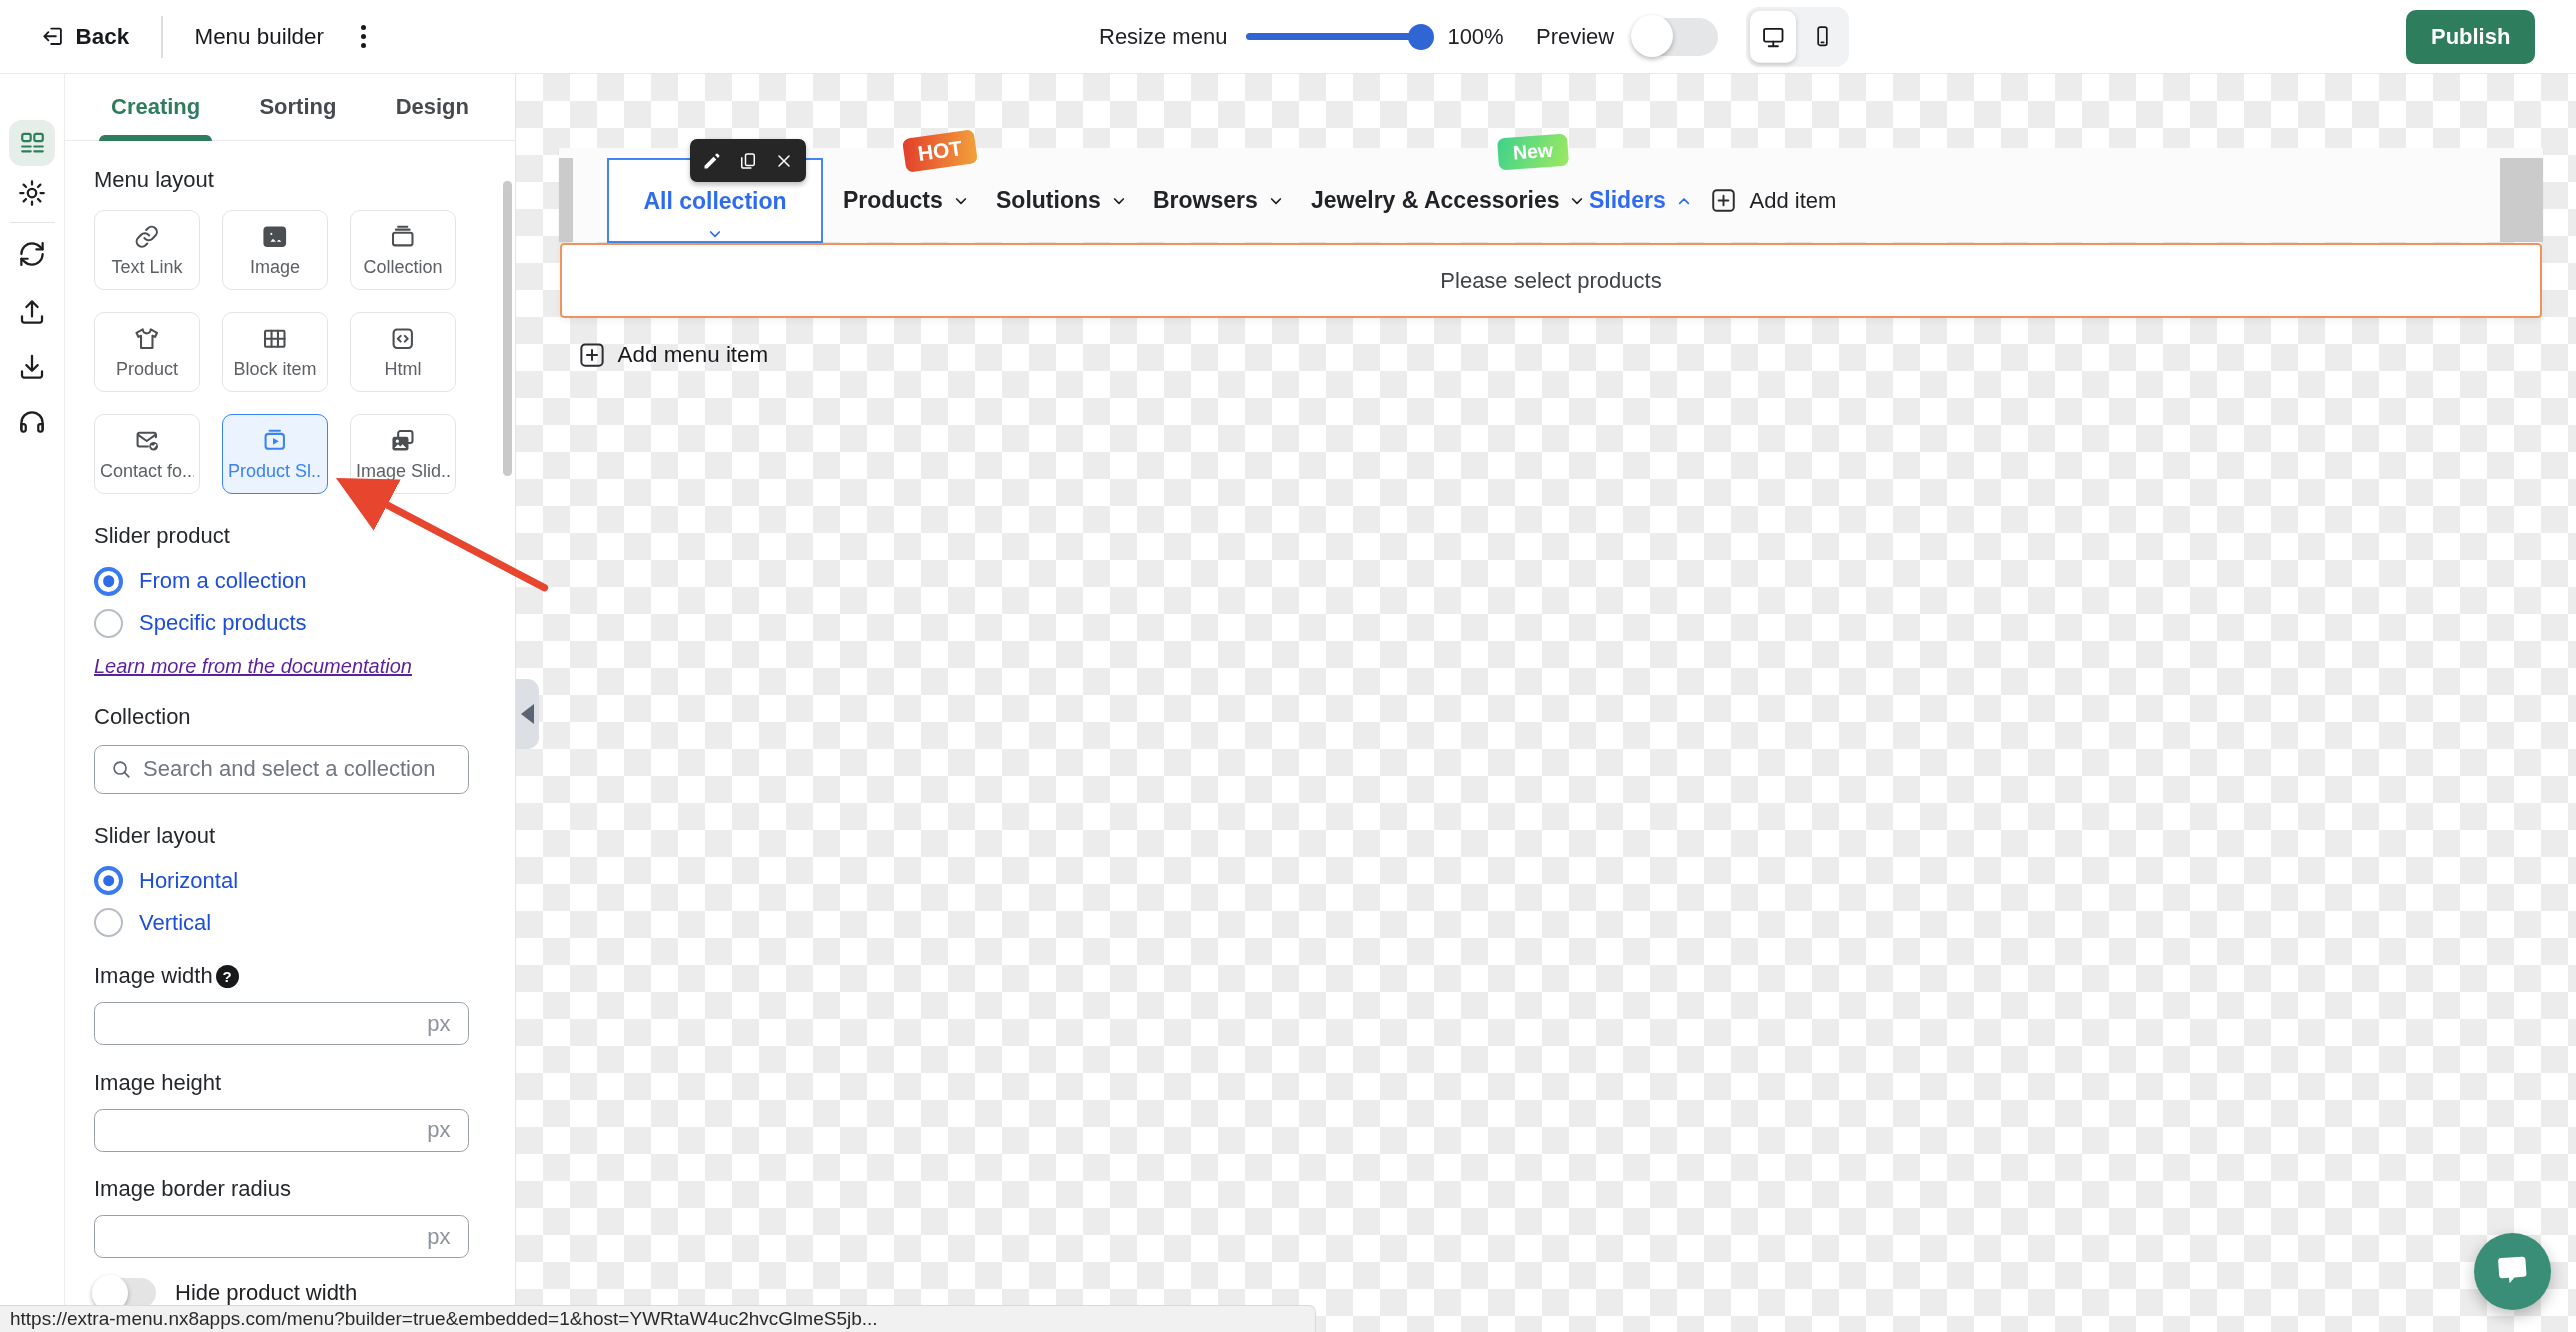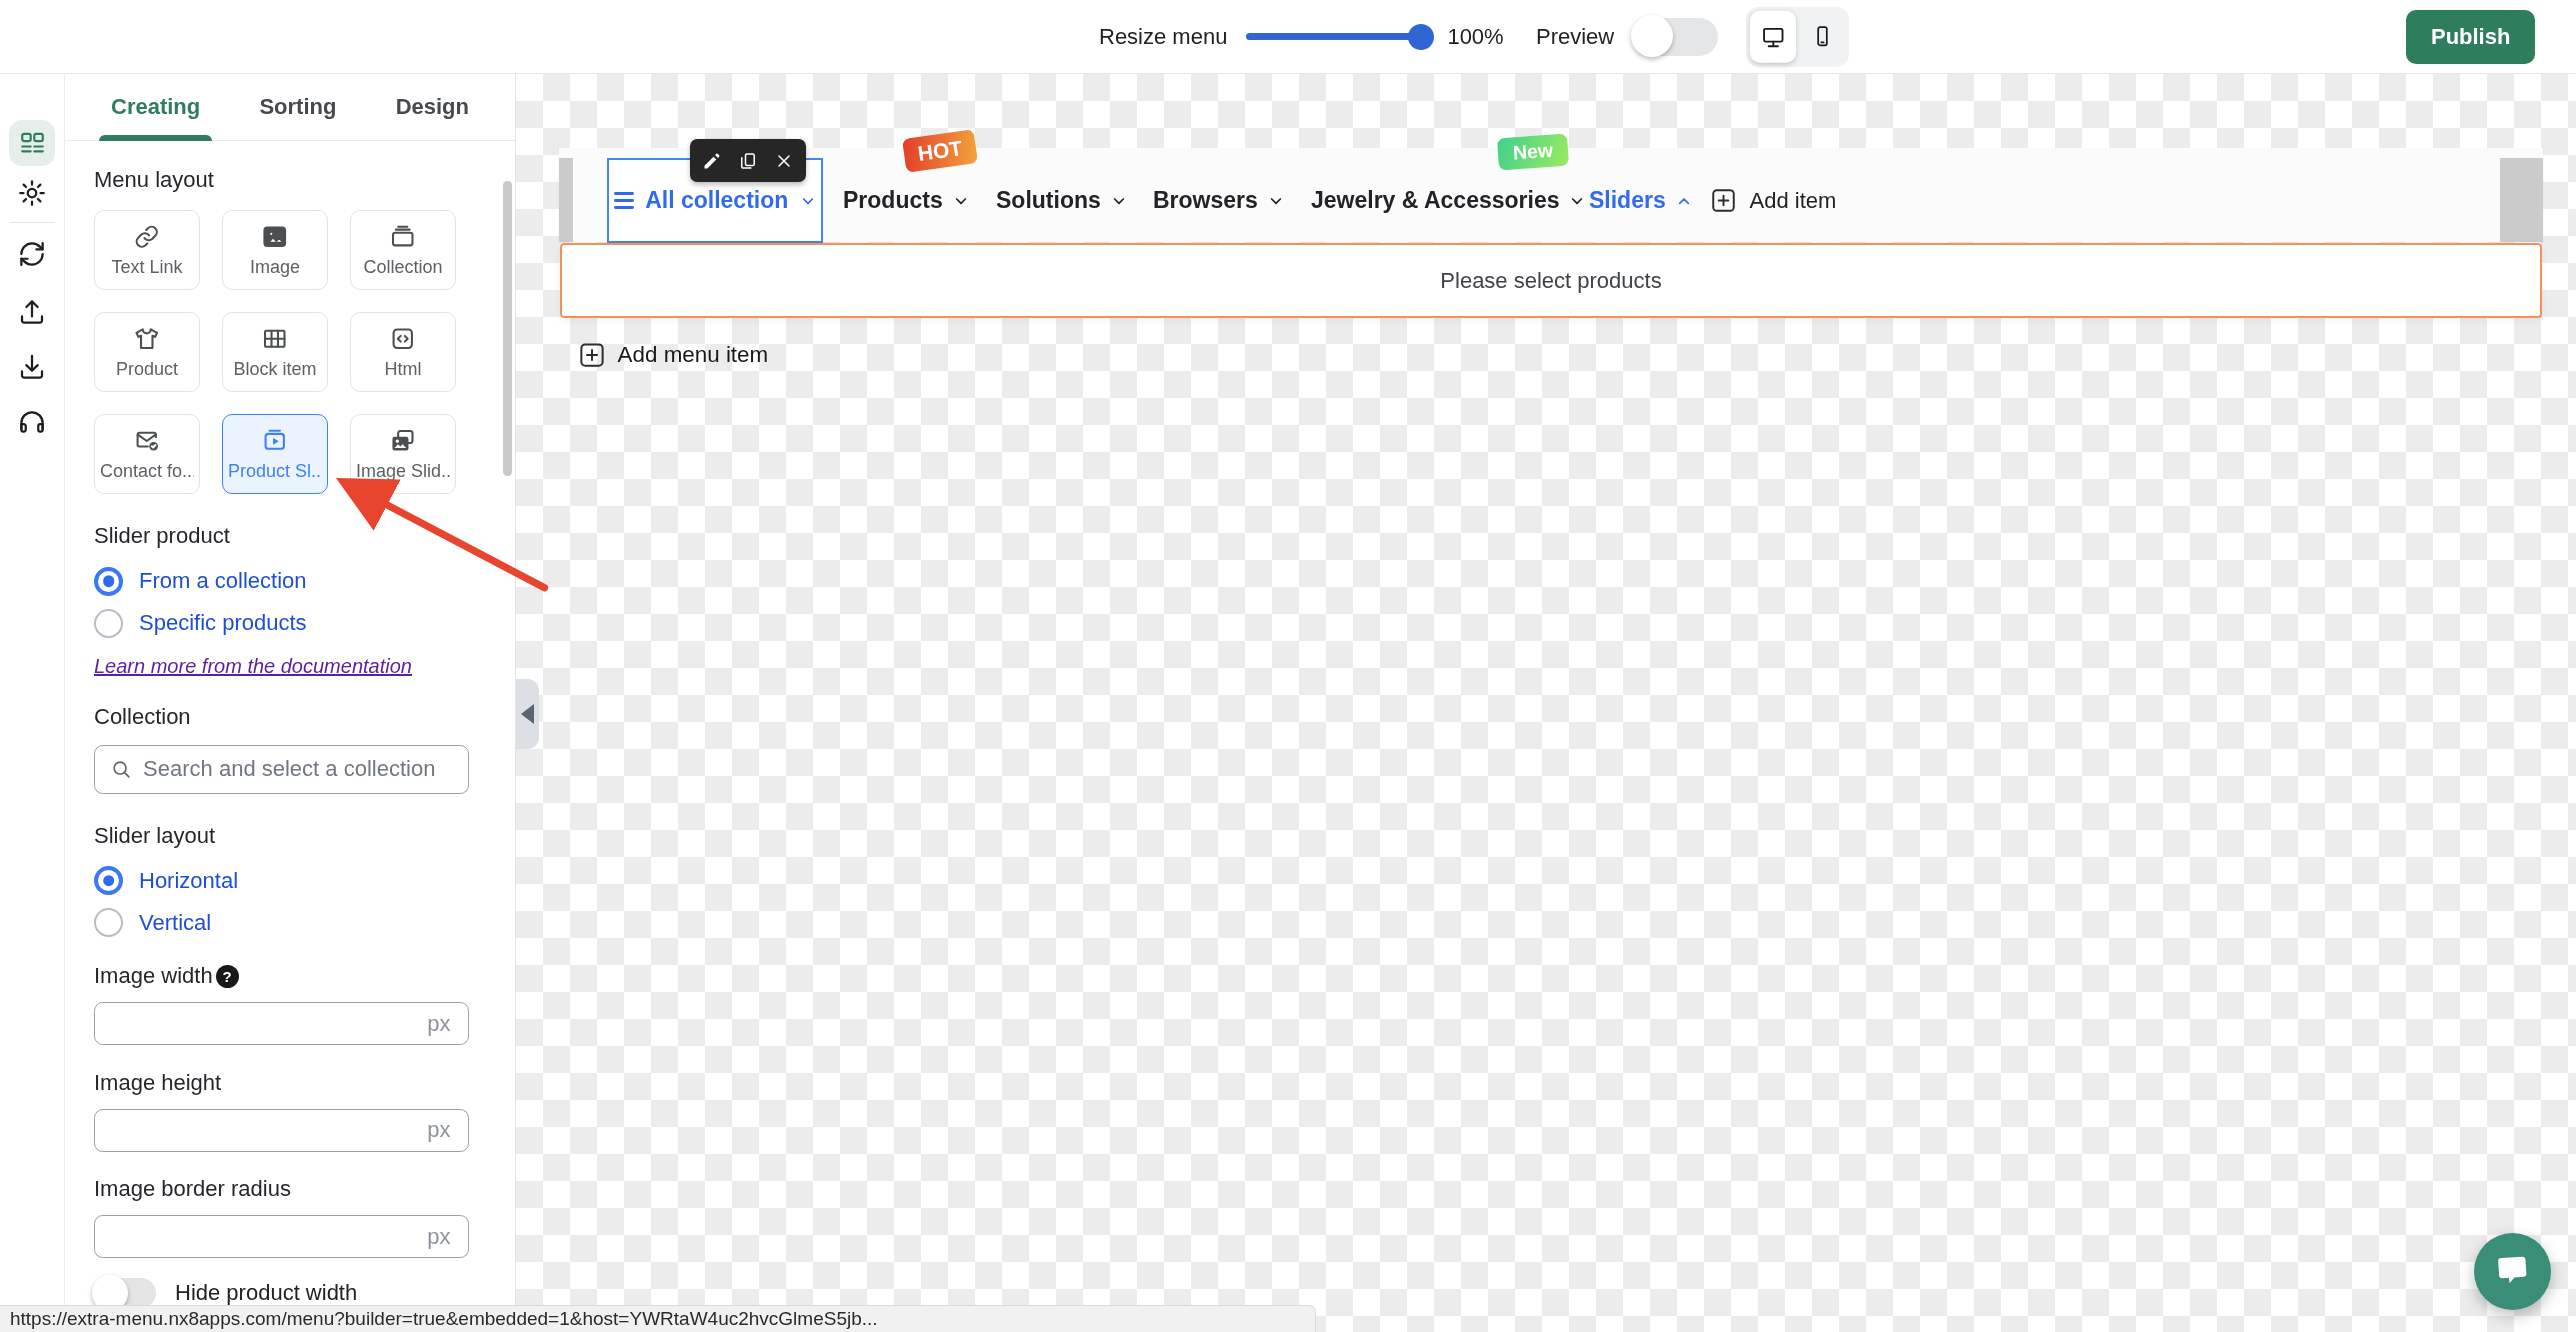--- a/index.html
+++ b/index.html
@@ -111,21 +111,21 @@
   .collapse-handle{position:absolute;left:0;top:605px;width:23px;height:70px;background:#dcdfe4;
                    border-radius:0 11.6px 11.6px 0;display:grid;place-items:center;cursor:pointer;border:none;}
   .collapse-handle i{width:0;height:0;border-top:10px solid transparent;border-bottom:10px solid transparent;
                      border-right:13.8px solid #5b6472;}
   .menu-bar{position:absolute;left:43px;top:74px;width:1984px;height:94px;background:#fbfbfb;
             box-shadow:0 0.7px 2.2px rgba(0,0,0,.07);}
   .strip{position:absolute;top:10px;bottom:0;background:#cbcbcb;}
   .strip.left{left:0;width:13.8px;}
   .strip.right{right:0;width:43px;}
   .all-collection{position:absolute;left:48px;top:10px;width:216px;height:85px;border:2.2px solid #4285f4;
-                  background:#fff;display:flex;align-items:center;justify-content:center;gap:11.6px;cursor:pointer;}
+                  background:#fff;display:flex;align-items:center;justify-content:center;gap:11.6px;cursor:pointer;flex-direction:column;}
   .hamburger{display:flex;flex-direction:column;gap:4.3px;}
   .hamburger i{display:block;width:19.5px;height:2.9px;border-radius:1.4px;background:var(--accent-blue);}
   .ac-label{font:700 23px "Liberation Sans",sans-serif;color:var(--accent-blue);}
   .caret{width:16px;height:16px;flex:none;}
   .caret svg{width:16px;height:16px;stroke-width:2.6;}
   .m-item{position:absolute;top:10px;height:85px;display:flex;align-items:center;gap:10px;cursor:pointer;
           font:700 23px "Liberation Sans",sans-serif;color:#212326;background:none;border:none;}
   .m-item.blue{color:var(--accent-blue);}
   .add-item{font-weight:400;font-size:22px;gap:11.6px;}
   .plus-sq{width:29px;height:29px;color:#2b2d30;}
@@ -155,20 +155,38 @@
              border-top:0.7px solid #d9d9d9;border-right:0.7px solid #d9d9d9;border-radius:0 7.2px 0 0;
              display:flex;align-items:center;padding:0 10px;z-index:45;}
   .statusbar span{font-size:19px;color:#2a2a2a;white-space:nowrap;overflow:hidden;}
 
   .arrow-overlay{position:absolute;inset:0;z-index:60;pointer-events:none;}
 </style>
 </head>
 <body>
 
 <header class="topbar">
+  <div class="tb-left">
+    <button class="back-btn">
+      <span>
+        <svg class="ic" width="24.6" height="24.6" viewBox="0 0 24 24" stroke-width="2">
+          <path d="M10 4.5h8.2a1.2 1.2 0 0 1 1.2 1.2v12.6a1.2 1.2 0 0 1-1.2 1.2H10"></path>
+          <path d="M14.5 12H3.2M7.2 8l-4 4 4 4"></path>
+        </svg>
+      </span>
+      <span>Back</span>
+    </button>
+    <div class="tb-divider"></div>
+    <span class="tb-title">Menu builder</span>
+    <button class="kebab">
+        <i></i>
+        <i></i>
+        <i></i>
+      </button>
+  </div>
 
   <div class="resize-group">
     <span class="resize-label">Resize menu</span>
     <div class="slider">
       <div class="slider-knob"></div>
     </div>
     <span class="resize-value">100%</span>
   </div>
 
   <div class="preview-group">

